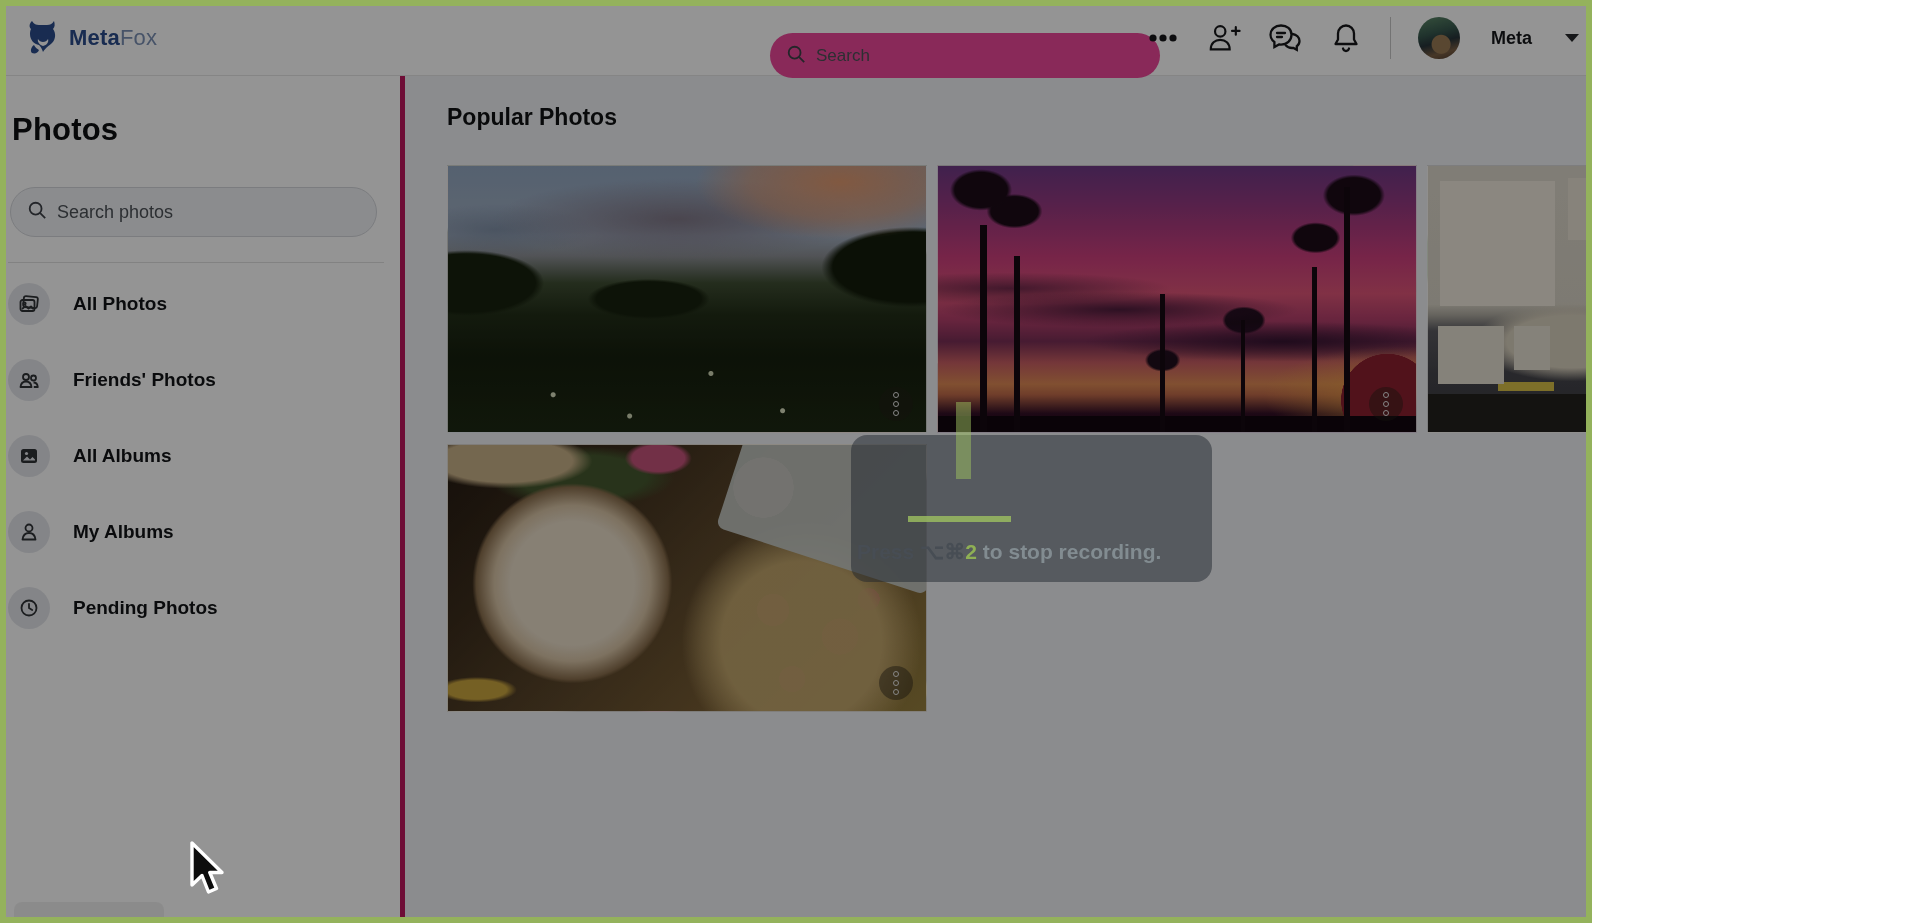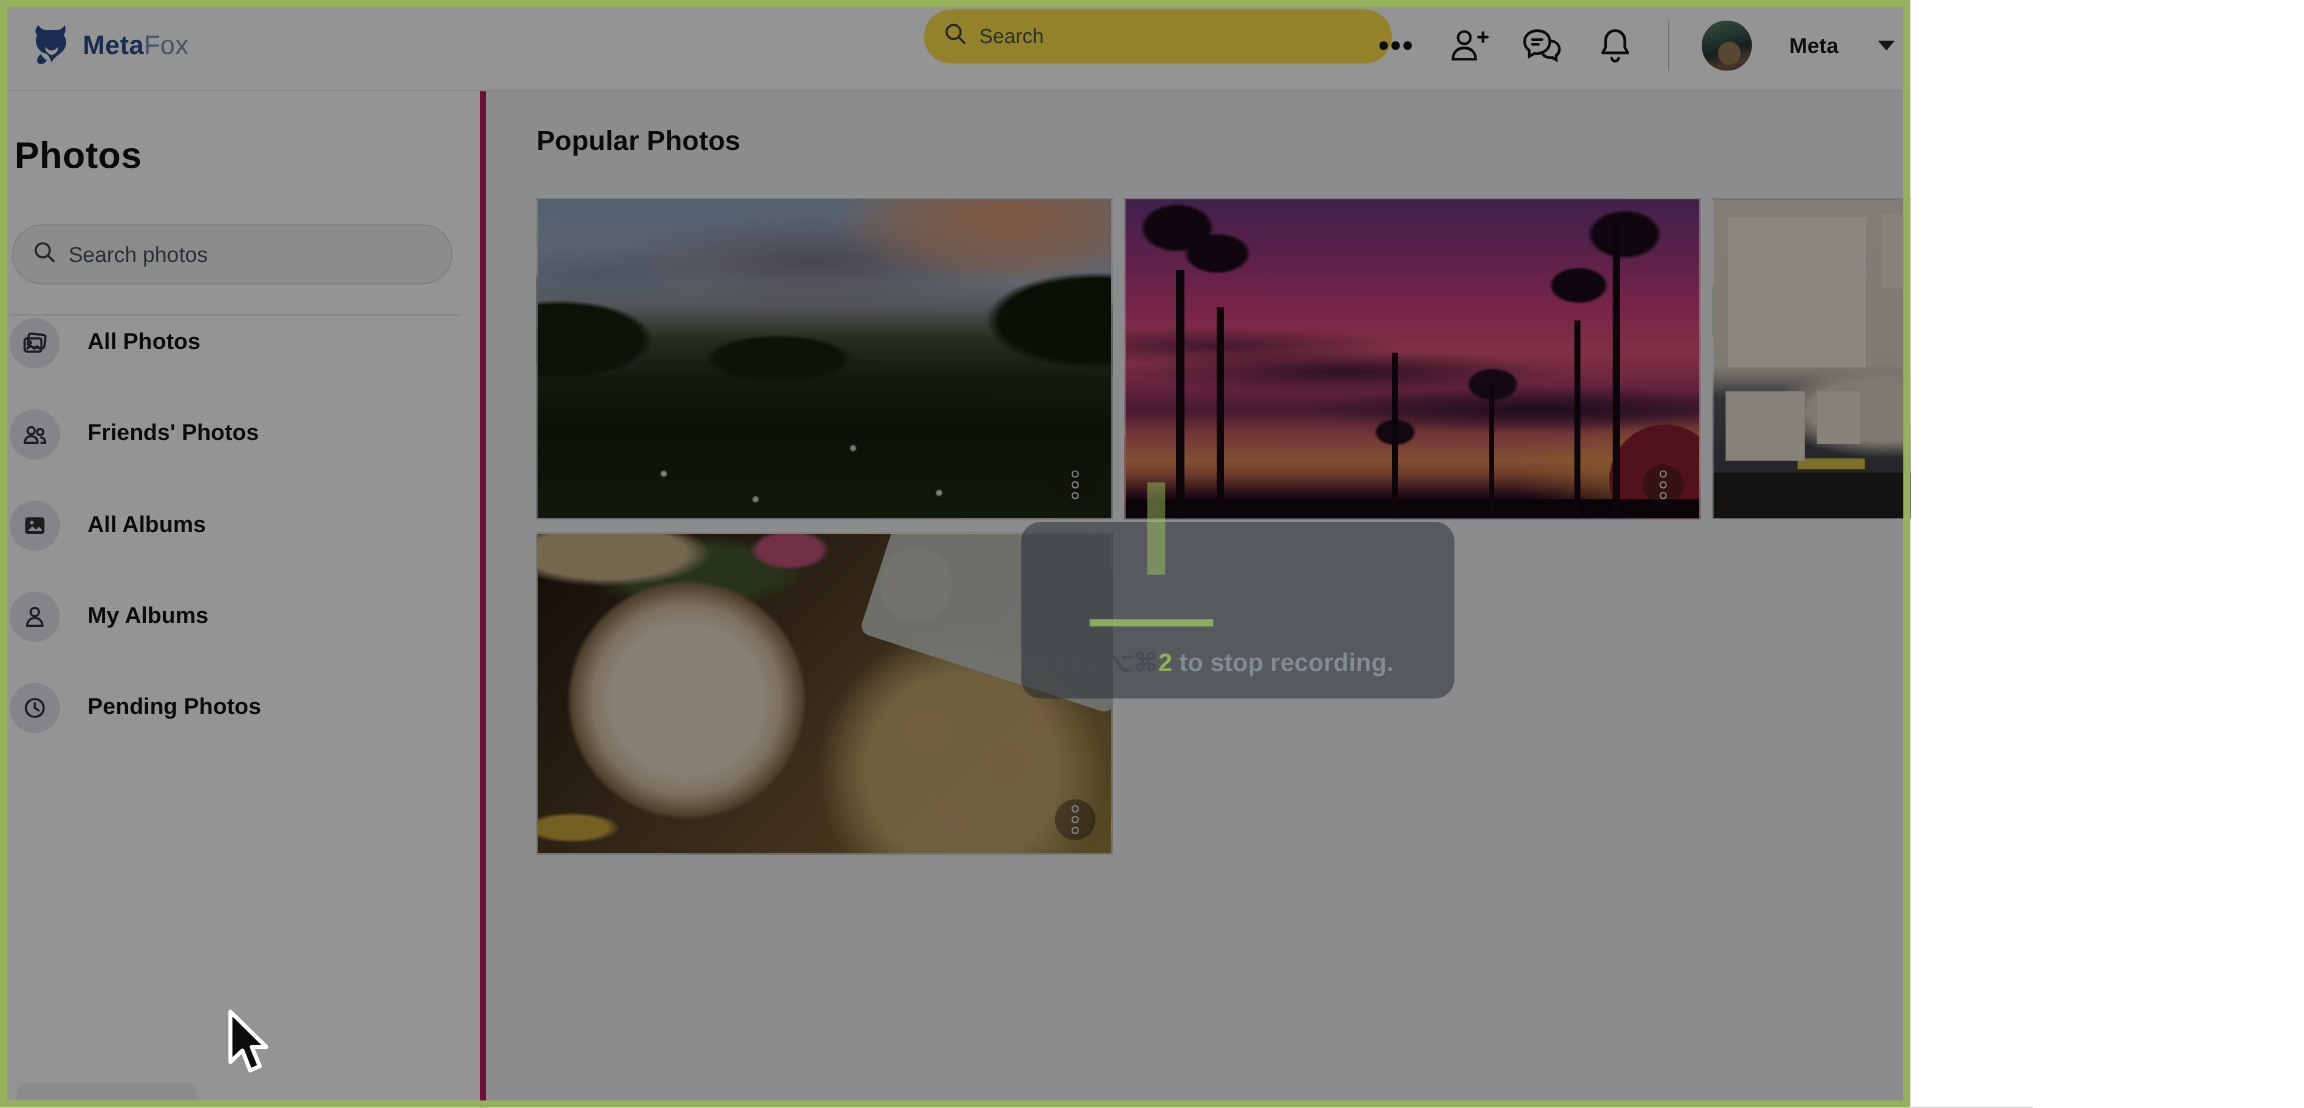--- a/index.html
+++ b/index.html
@@ -6,22 +6,22 @@
   html,body { width:1920px; height:923px; }
   body { font-family:"Liberation Sans", sans-serif; background:#fff; overflow:hidden; }
   .screen { position:relative; width:1592px; height:923px; background:#fff; overflow:hidden; }
 
   
   .topbar { position:absolute; top:0; left:0; right:0; height:76px; background:#fff;
             border-bottom:1px solid rgba(0,0,0,0.10); z-index:2; }
   .logo { position:absolute; left:24px; top:0; height:76px; display:flex; align-items:center; gap:7px; }
   .logo-text { font-size:22px; font-weight:bold; color:#2b4d8c; letter-spacing:.2px; }
   .logo-text .light { font-weight:400; color:#7b90b4; }
-  .topsearch { position:absolute; left:770px; top:8px; width:390px; height:45px; border-radius:23px;
-               background:#fde047; display:flex; align-items:center; padding:0 16px; gap:10px; }
+  .topsearch { position:absolute; left:770px; top:33px; width:390px; height:45px; border-radius:23px;
+               background:#ec4899; display:flex; align-items:center; padding:0 16px; gap:10px; }
   .topsearch input { flex:1; border:none; outline:none; background:transparent; font:17px "Liberation Sans",sans-serif; color:#1c1e21; }
   .topsearch input::placeholder { color:#4c5157; opacity:1; }
   .topactions { position:absolute; right:13px; top:0; height:76px; display:flex; align-items:center; gap:27px; }
   .ticon { width:34px; height:34px; display:flex; align-items:center; justify-content:center; cursor:pointer; }
   .tdivider { width:1px; height:42px; background:rgba(0,0,0,0.22); }
   .avatar { width:42px; height:42px; border-radius:50%; overflow:hidden;
             background: radial-gradient(circle at 55% 65%, #9a7a55 0 9px, rgba(0,0,0,0) 10px),
             linear-gradient(165deg,#5d8a68 0%,#37584e 38%,#27343a 58%,#7a5f45 80%,#4e3a2c 100%); }
   .username { font-size:18px; font-weight:bold; color:#16181b; margin-left:4px; }
   .caret { width:0; height:0; border-left:7px solid transparent; border-right:7px solid transparent;
@@ -29,21 +29,21 @@
 
   
   .sidebar { position:absolute; top:76px; left:0; width:405px; bottom:0; background:#fff;
              border-right:5px solid #be185d; z-index:2; }
   .side-title { margin:36px 0 0 12px; font-size:31px; font-weight:800; color:#0e1012; letter-spacing:.2px; }
   .sidesearch { position:absolute; left:10px; top:111px; width:367px; height:50px; border-radius:25px;
                 background:#f0f2f5; border:1px solid #d4d6db; display:flex; align-items:center; padding:0 16px; gap:10px; }
   .sidesearch input { flex:1; border:none; outline:none; background:transparent; font:18px "Liberation Sans",sans-serif; color:#1c1e21; }
   .sidesearch input::placeholder { color:#4c5157; opacity:1; }
   .side-divider { position:absolute; left:8px; right:16px; top:186px; height:1px; background:rgba(0,0,0,0.12); }
-  .nav { position:absolute; top:172px; left:0; right:0; }
+  .nav { position:absolute; top:190px; left:0; right:0; }
   .nav-item { height:76px; display:flex; align-items:center; gap:23px; padding-left:8px; cursor:pointer; }
   .chip { width:42px; height:42px; border-radius:50%; background:#e4e6eb; flex:0 0 auto;
           display:flex; align-items:center; justify-content:center; color:#2f3236; }
   .nav-label { font-size:19px; font-weight:bold; color:#121417; }
   .side-btn { position:absolute; left:8px; width:372px; height:53px; border:none; border-radius:8px;
               background:#2e62b8; color:#fff; font:bold 18px "Liberation Sans",sans-serif;
               display:flex; align-items:center; justify-content:center; gap:14px; cursor:pointer; }
   .side-btn.b1 { top:661px; }
   .side-btn.b2 { top:736px; }
   .bottom-hint { position:absolute; left:14px; bottom:6px; width:150px; height:15px;

